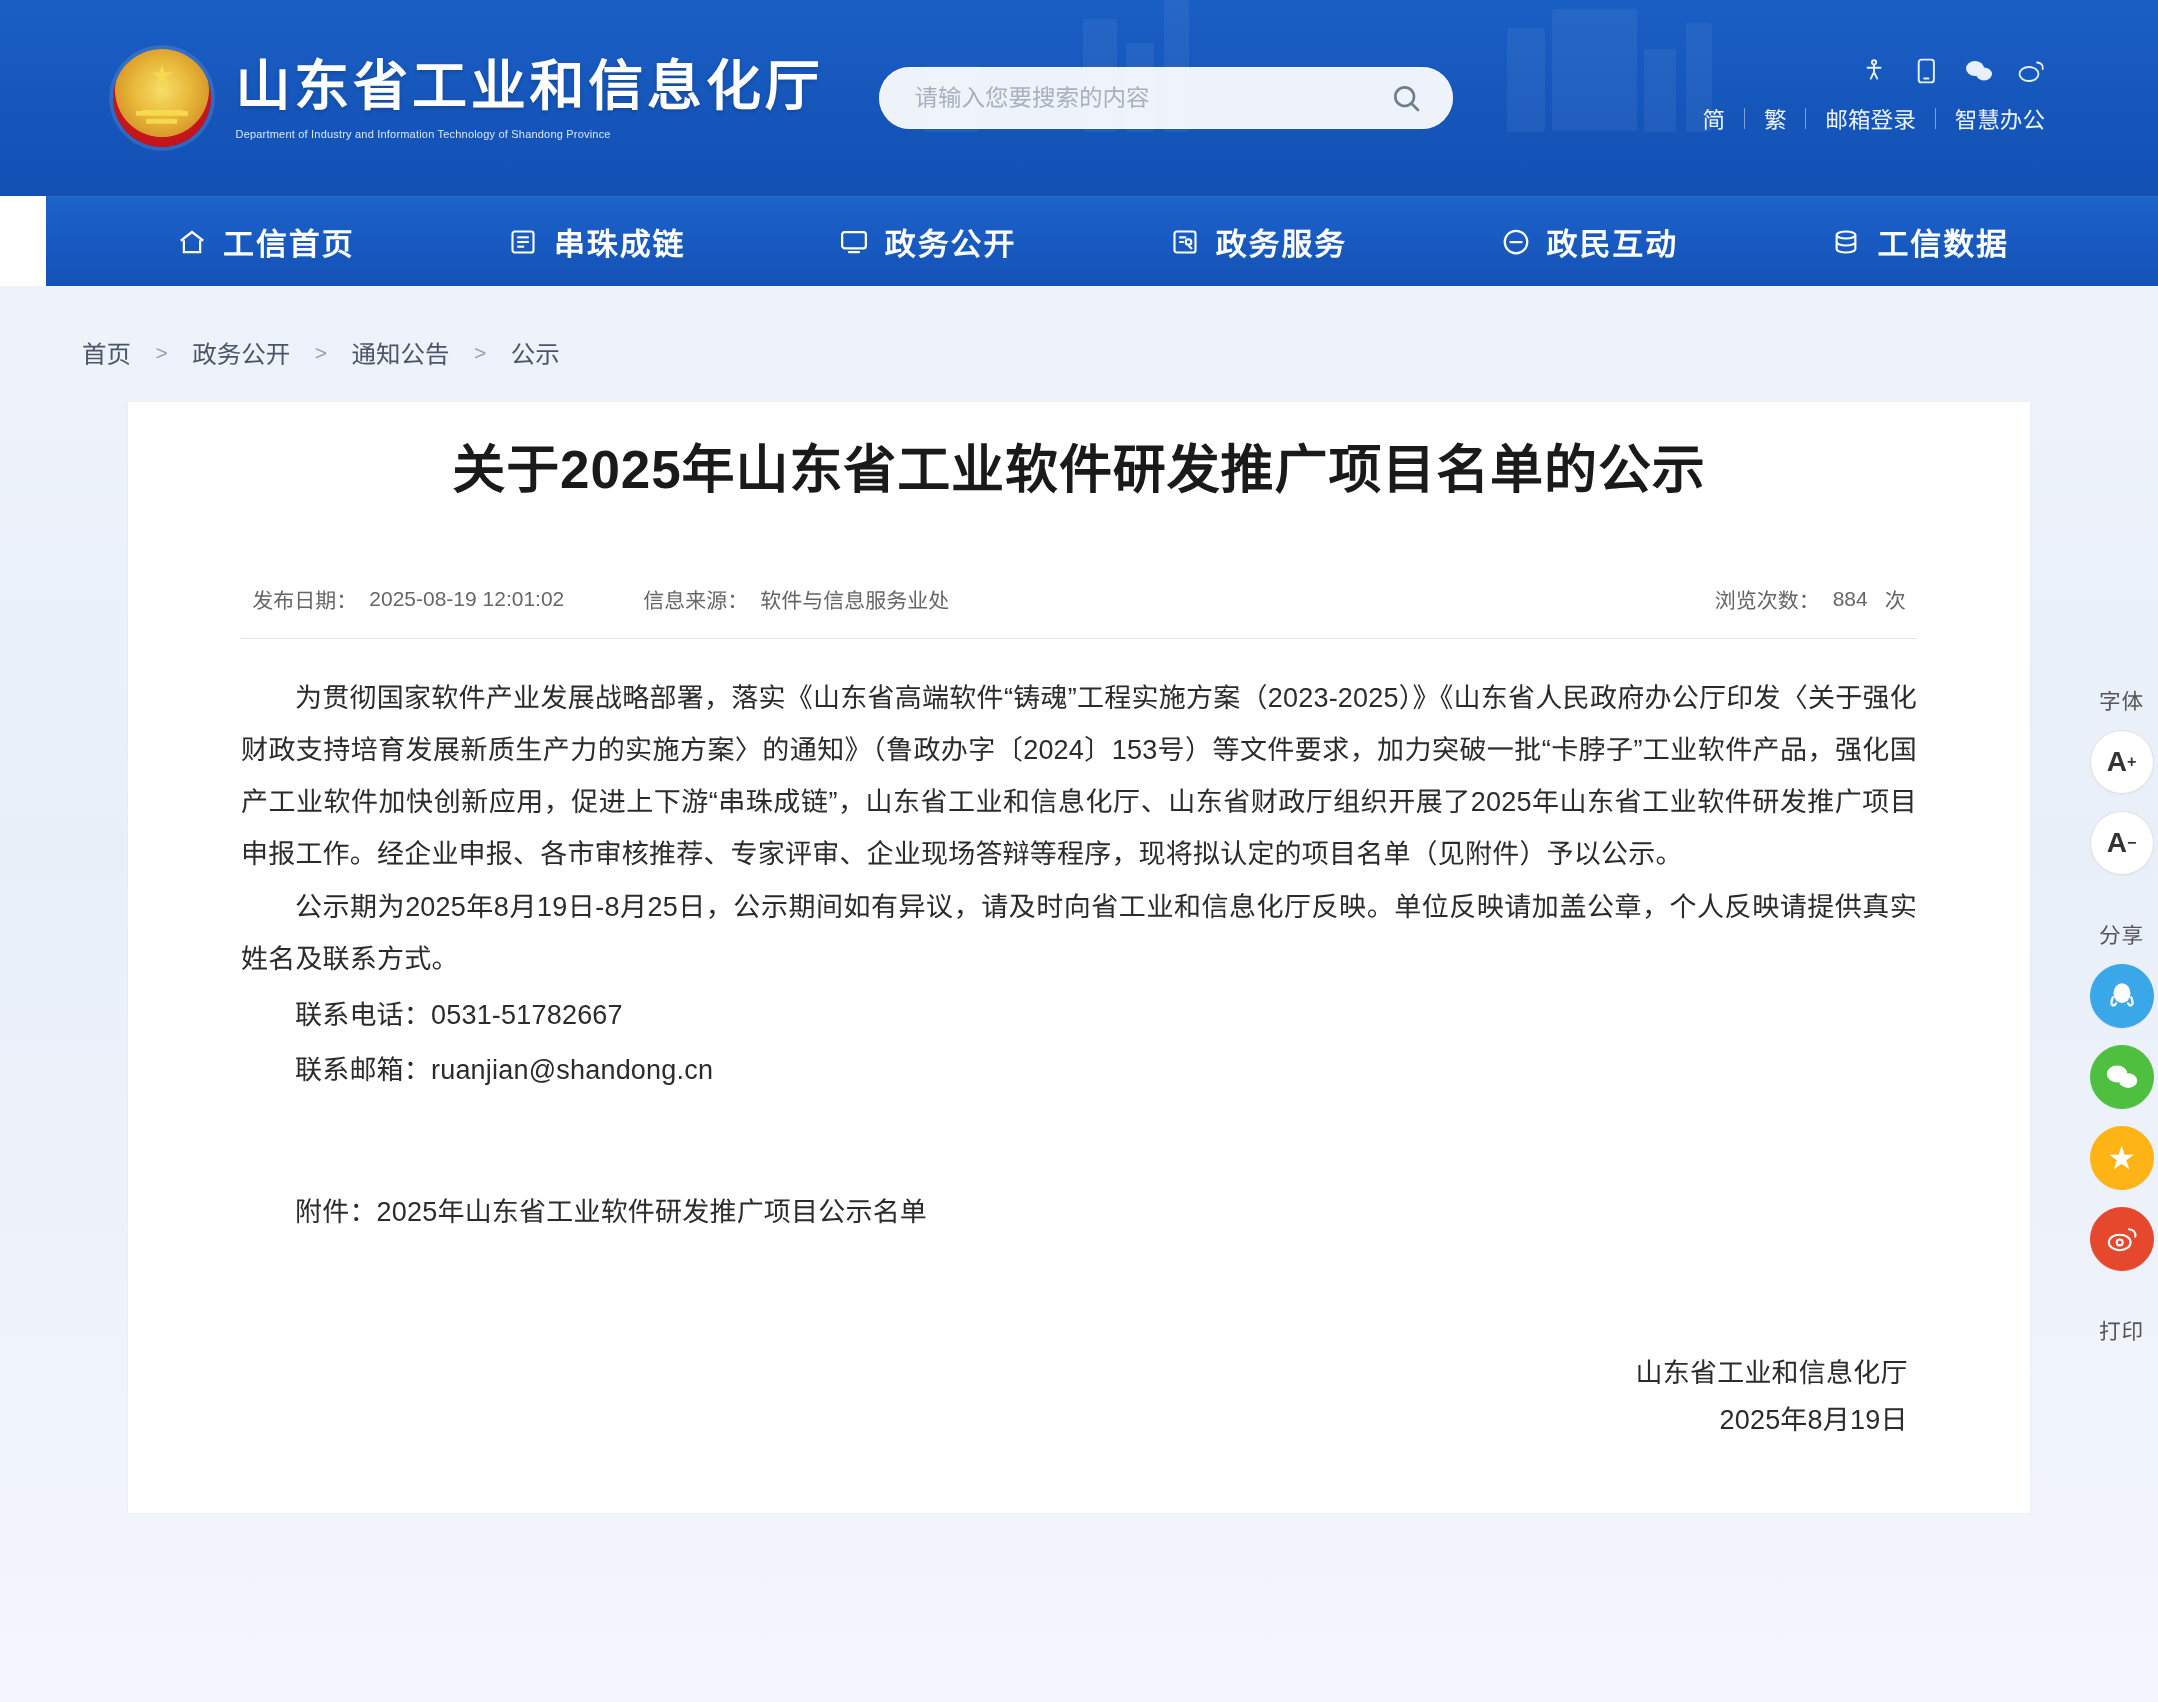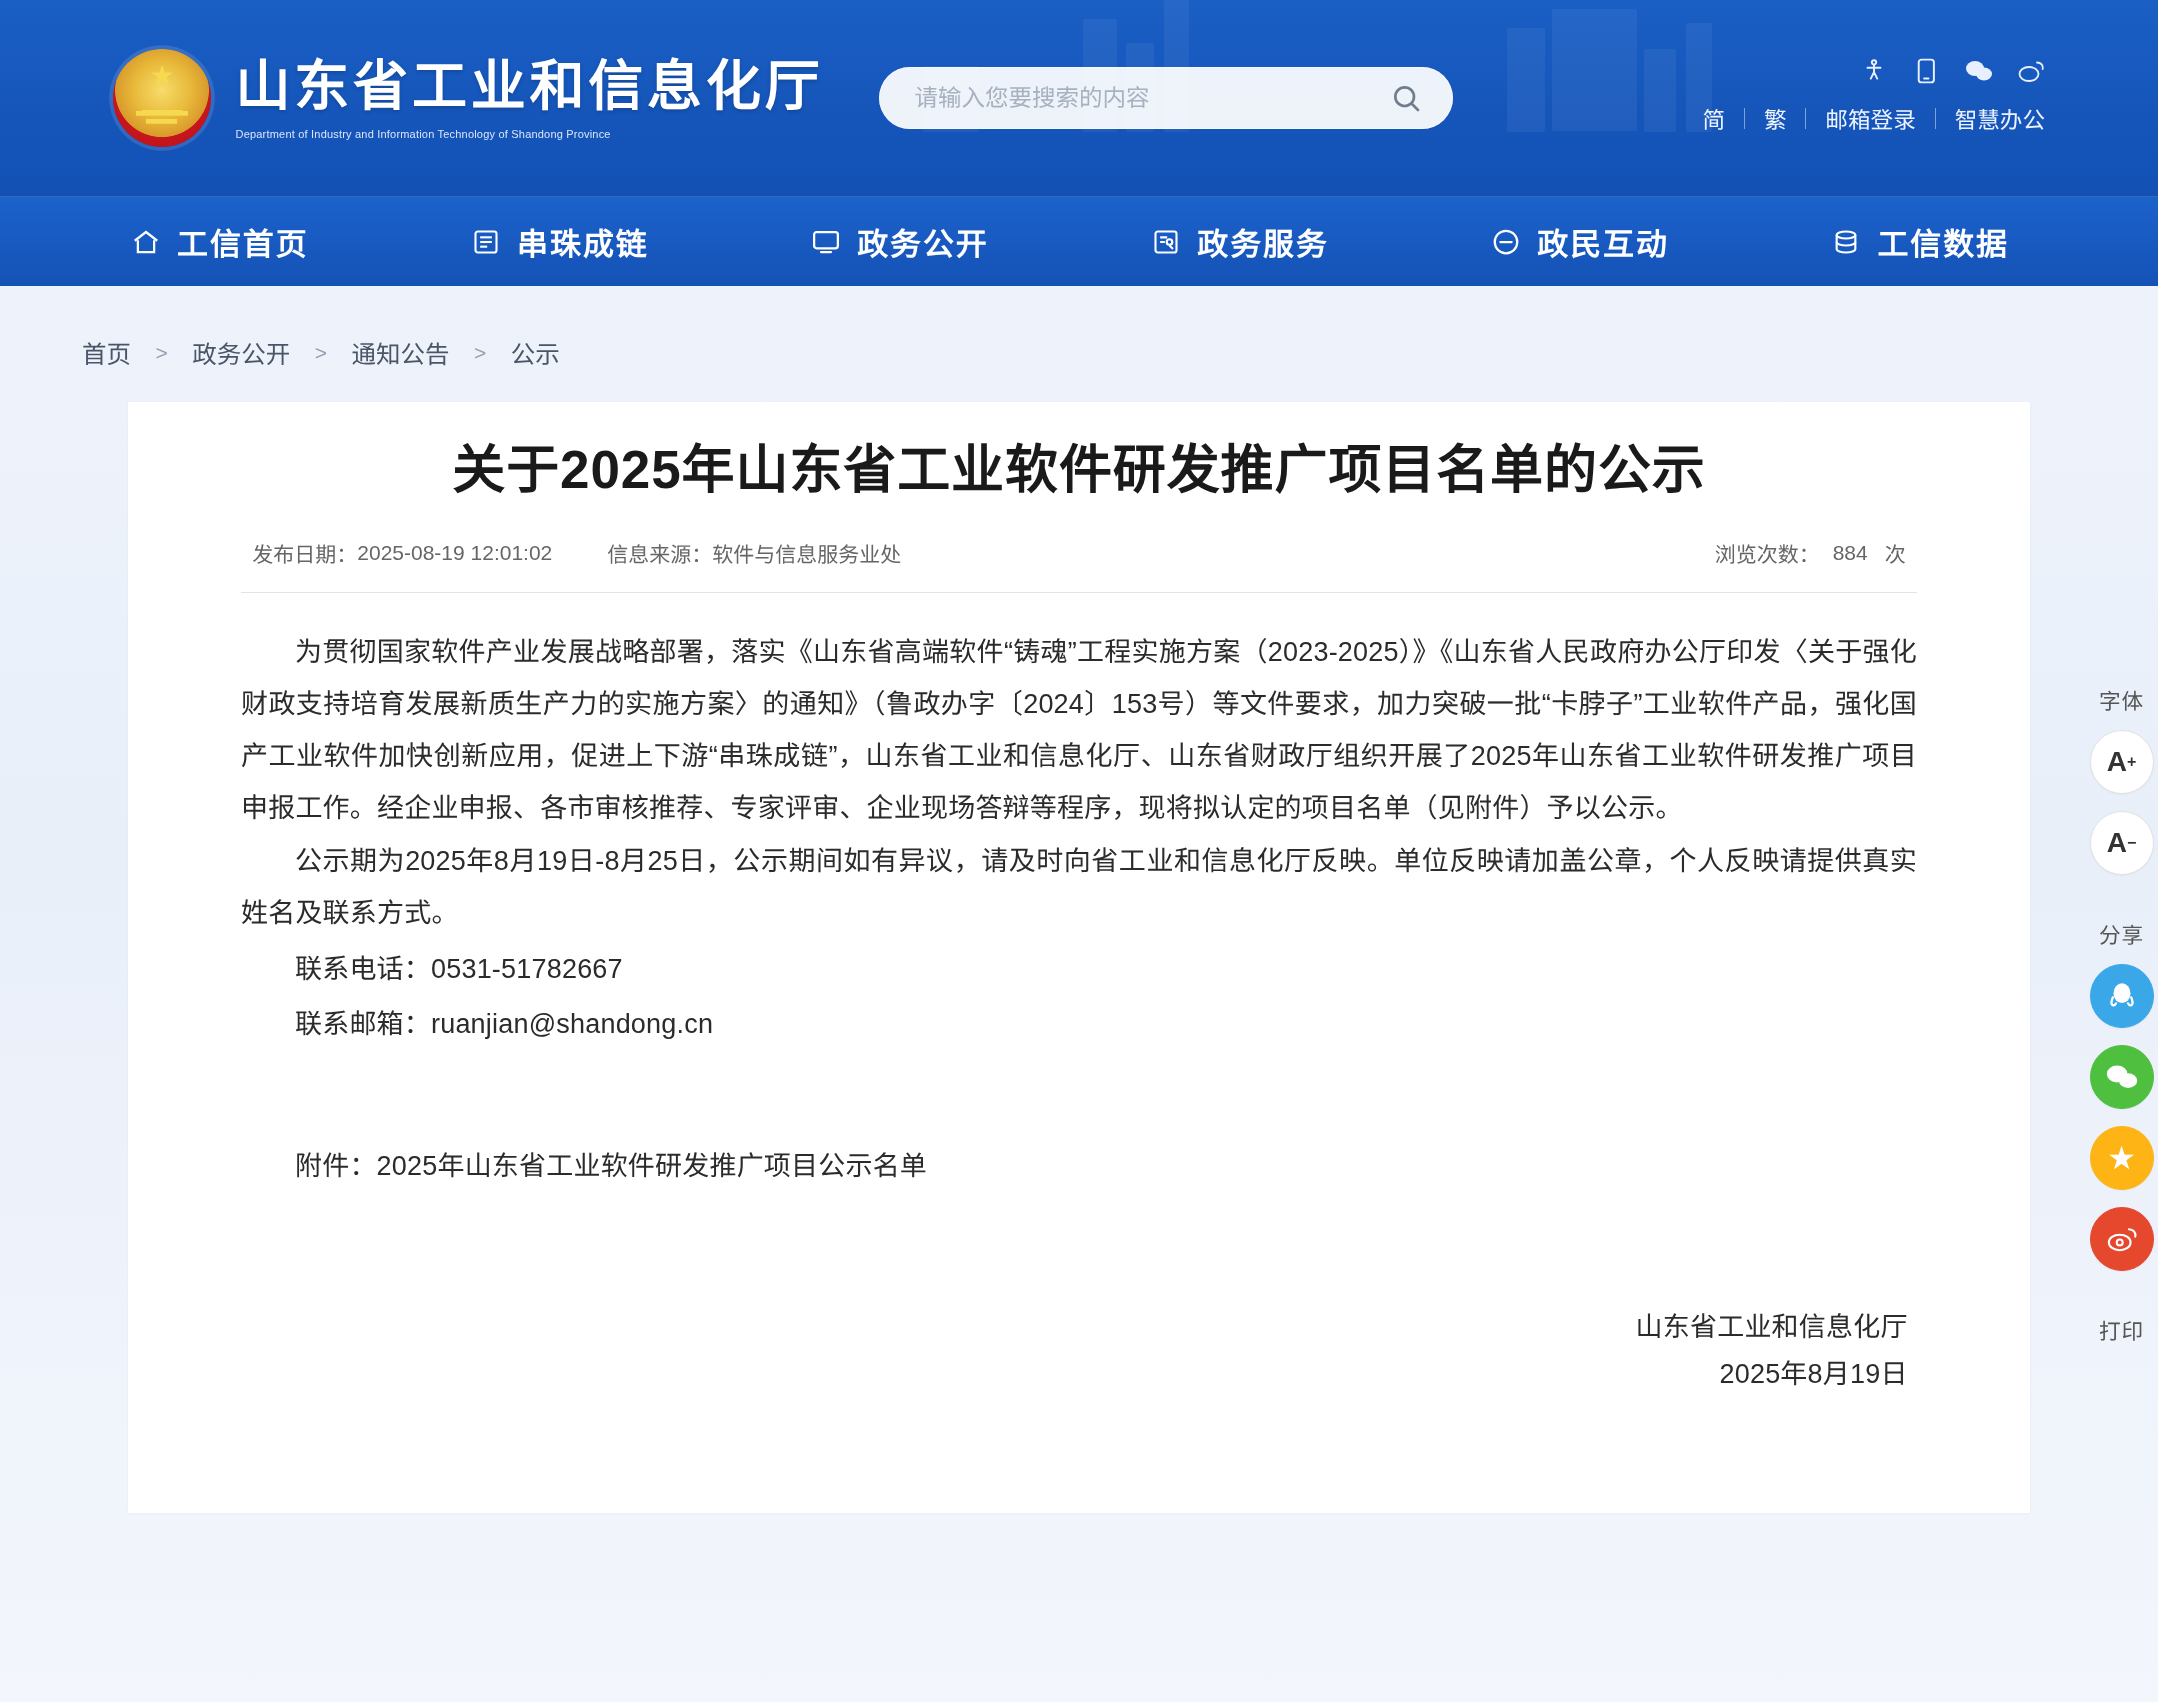--- a/index.html
+++ b/index.html
@@ -146,20 +146,21 @@
 
   
   .nav {
     height: 90px;
     background: linear-gradient(180deg, #1b62cb 0%, #1552b6 100%);
     border-top: 0.9px solid rgba(255,255,255,0.13);
     display: flex;
     align-items: center;
     padding: 0 113px;
     gap: 8px;
+    margin-left: 46px;
   }
   .nav-item {
     display: flex;
     align-items: center;
     gap: 15px;
     color: #ffffff;
     font-size: 31px;
     font-weight: 700;
     letter-spacing: 1.9px;
     cursor: pointer;
@@ -205,26 +206,27 @@
   .art-title {
     font-size: 53px;
     font-weight: 700;
     color: #1a1a1a;
     text-align: center;
     line-height: 1.35;
     letter-spacing: 0.9px;
     padding: 0 19px;
   }
   .art-meta {
-    margin-top: 32px;
+    margin-top: 78px;
     display: flex;
     align-items: center;
     font-size: 21px;
     color: #666;
     padding: 0 11.3px;
+    gap: 12px;
   }
   .art-meta .m { white-space: nowrap; }
   .art-meta .m-val { color: #666; }
   .art-meta .gap { width: 55px; }
   .art-meta .right { margin-left: auto; display: flex; align-items: center; }
   .art-meta .right .num { margin: 0 17px 0 13px; }
   .divider {
     margin-top: 24.5px;
     border-top: 0.9px solid #e3e3e3;
   }

